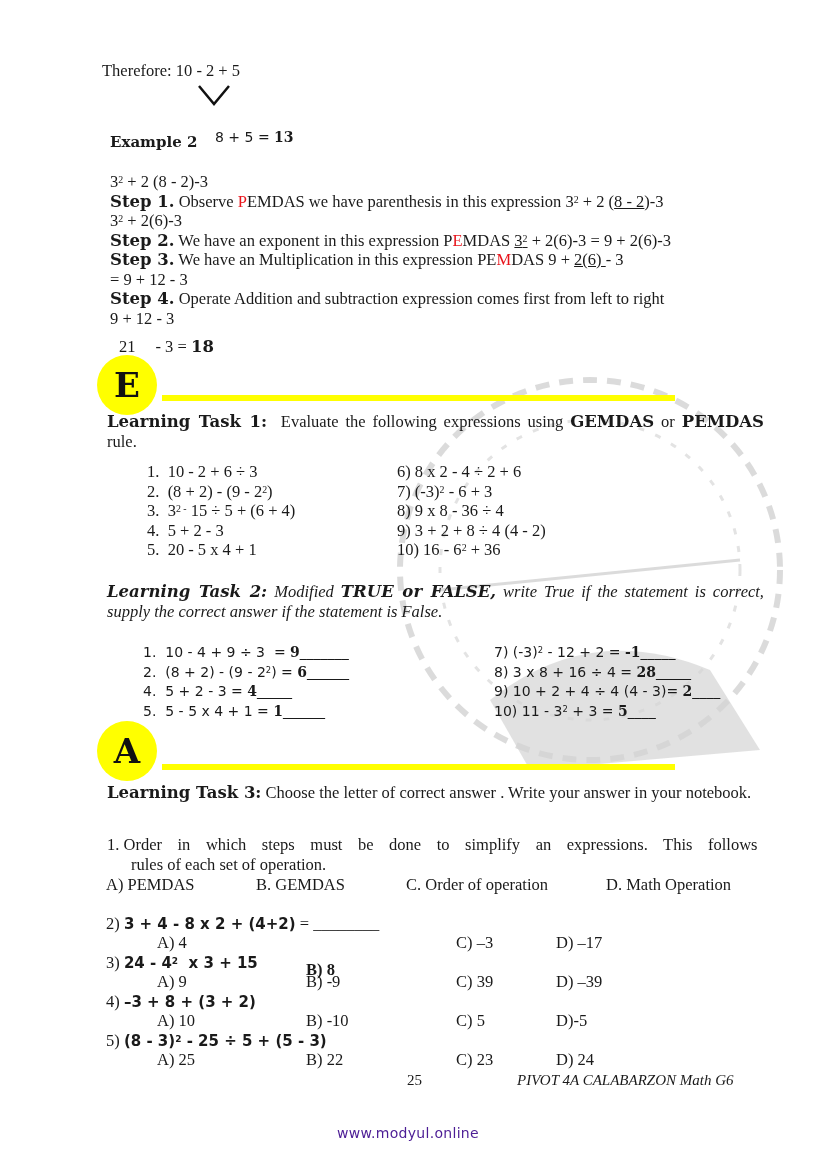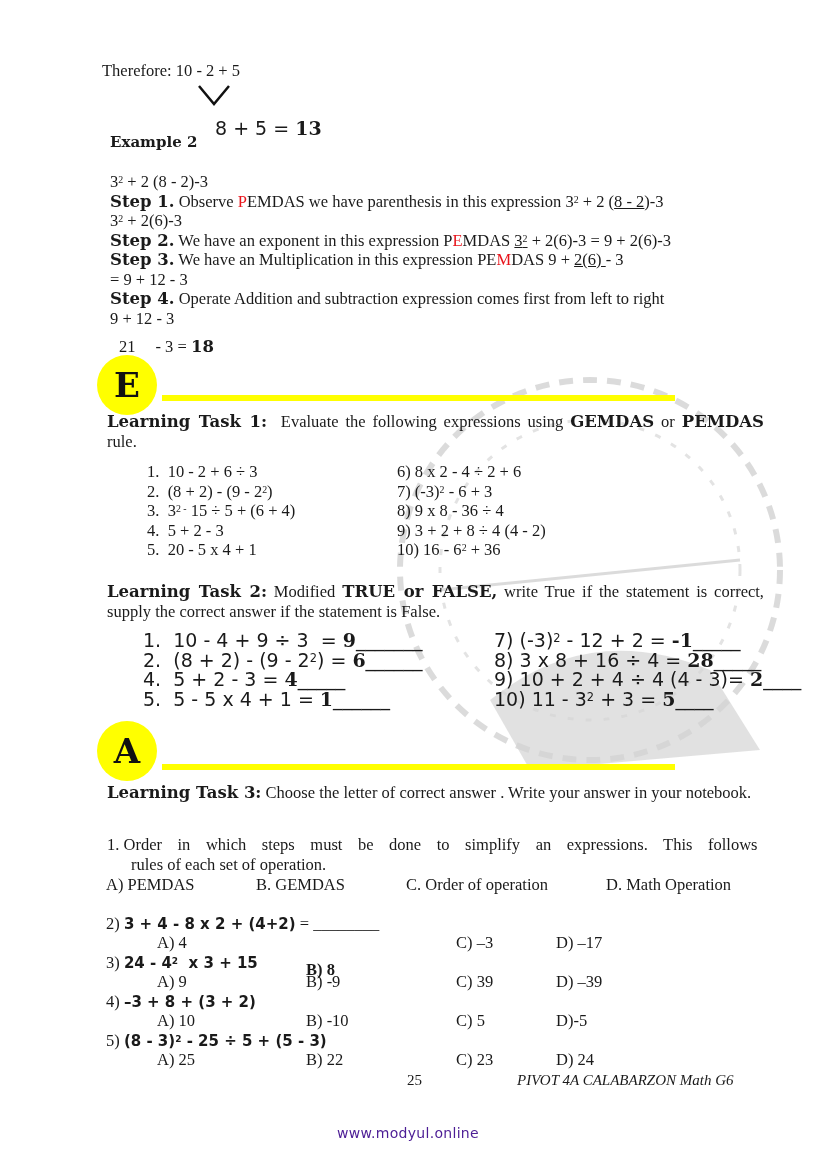--- a/index.html
+++ b/index.html
@@ -1,21 +1,21 @@
 <!DOCTYPE html>
 <html><head>
 <meta charset="utf-8">
 <style>
   html, body { margin:0; padding:0; background:#ffffff; }
   body { width:826px; height:1169px; position:relative; overflow:hidden;
          font-family:"DejaVu Serif", serif; color:#1a1a1a; }
   .abs { position:absolute; white-space:nowrap; }
   .serif { font-family:"Liberation Serif", serif; font-size:16.5px; }
   .bk { font-family:"DejaVu Serif", serif; font-size:15px; }
-  .sans { font-family:"DejaVu Sans", sans-serif; font-size:19px; }
+  .sans { font-family:"DejaVu Sans", sans-serif; font-size:14px;margin-top:12px; }
   b.hv { font-family:"DejaVu Serif", serif; font-weight:bold; }
   .red { color:#e8141b; }
   sup { font-size:0.6em; vertical-align:0.45em; line-height:0; }
   u { text-decoration:underline; }
   .circle { position:absolute; width:60px; height:60px; border-radius:50%; background:#ffff00;
             display:flex; align-items:center; justify-content:center;
             font-family:"DejaVu Serif", serif; font-weight:bold; font-size:34px; color:#111; }
   .bar { position:absolute; height:6px; background:#ffff00; }
   .watermark { position:absolute; left:380px; top:370px; width:420px; height:420px; opacity:0.35; }
   .justify { position:absolute; left:107px; width:657px; white-space:normal; text-align:justify;
@@ -85,21 +85,21 @@
   <div><span>5.</span>&nbsp; <span>20 - 5 x 4 + 1</span></div>
 </div>
 <div class="abs serif" style="left:397px;top:462px;line-height:19.6px;">
   <div>6) 8 x 2 - 4 ÷ 2 + 6</div>
   <div><span>7) (-3)</span><sup>2</sup><span> - 6 + 3</span></div>
   <div>8) 9 x 8 - 36 ÷ 4</div>
   <div>9) 3 + 2 + 8 ÷ 4 (4 - 2)</div>
   <div><span>10) 16 - 6</span><sup>2</sup><span> + 36</span></div>
 </div>
 
-<div class="justify serif" style="top:582px;">
+<div class="justify serif" style="top:582px;font-style:italic;">
   <b class="hv">Learning Task 2:</b><span> Modified </span><b class="hv">TRUE or FALSE,</b><span> write True if the statement is correct, supply the correct answer if the statement is False.</span>
 </div>
 
 <div class="abs sans" style="left:143px;top:631px;line-height:19.6px;">
   <div><span>1.</span>&nbsp; <span style="white-space:pre;">10 - 4 + 9 ÷ 3  = </span><b class="hv">9</b><span>_______</span></div>
   <div><span>2.</span>&nbsp; <span>(8 + 2) - (9 - 2</span><sup>2</sup><span>) = </span><b class="hv">6</b><span>______</span></div>
   <div><span>4.</span>&nbsp; <span>5 + 2 - 3 = </span><b class="hv">4</b><span>_____</span></div>
   <div><span>5.</span>&nbsp; <span>5 - 5 x 4 + 1 = </span><b class="hv">1</b><span>______</span></div>
 </div>
 <div class="abs sans" style="left:494px;top:631px;line-height:19.6px;">

